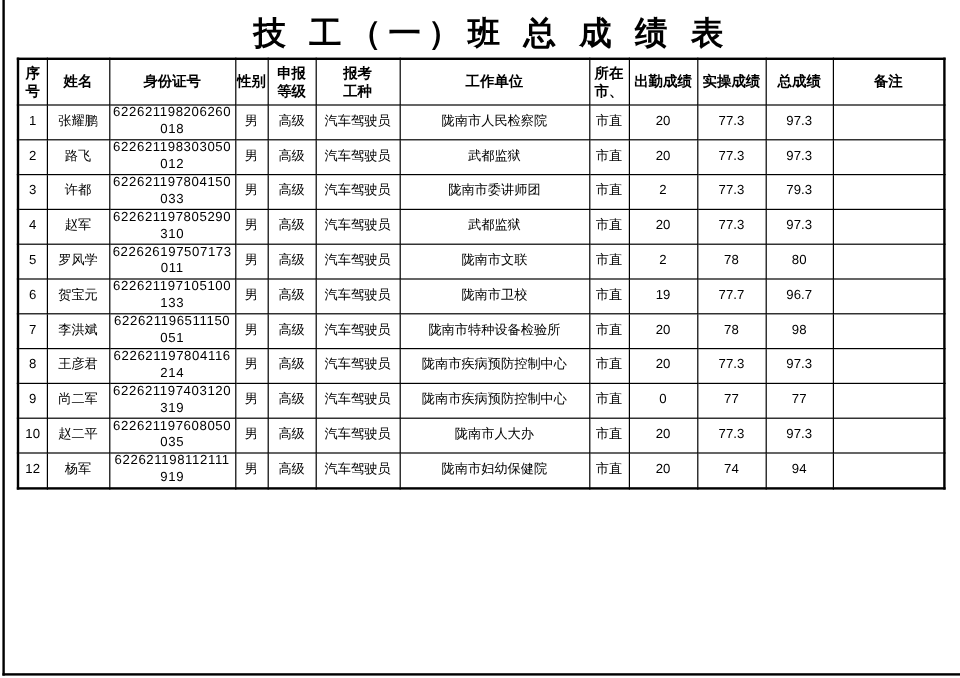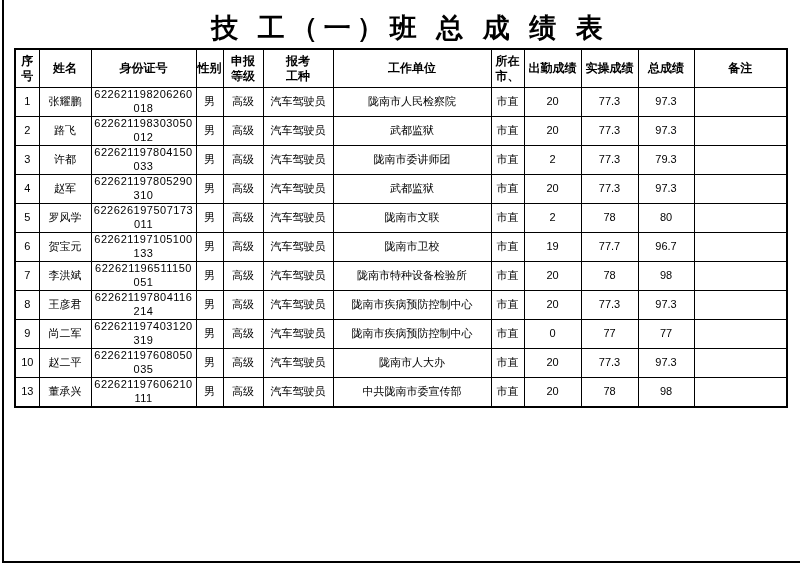--- a/index.html
+++ b/index.html
@@ -254,28 +254,28 @@
           <td>高级</td>
           <td>汽车驾驶员</td>
           <td>陇南市人大办</td>
           <td>市直</td>
           <td>20</td>
           <td>77.3</td>
           <td>97.3</td>
           <td></td>
         </tr>
         <tr>
-          <td>13</td>
-          <td>董承兴</td>
-          <td class="id-cell">622621197606210111</td>
-          <td>男</td>
-          <td>高级</td>
-          <td>汽车驾驶员</td>
-          <td>中共陇南市委宣传部</td>
-          <td>市直</td>
-          <td>20</td>
-          <td>78</td>
-          <td>98</td>
+          <td>12</td>
+          <td>杨军</td>
+          <td class="id-cell">622621198112111919</td>
+          <td>男</td>
+          <td>高级</td>
+          <td>汽车驾驶员</td>
+          <td>陇南市妇幼保健院</td>
+          <td>市直</td>
+          <td>20</td>
+          <td>74</td>
+          <td>94</td>
           <td></td>
         </tr>
       </tbody>
   </table>
 </div>
 
 </body></html>

